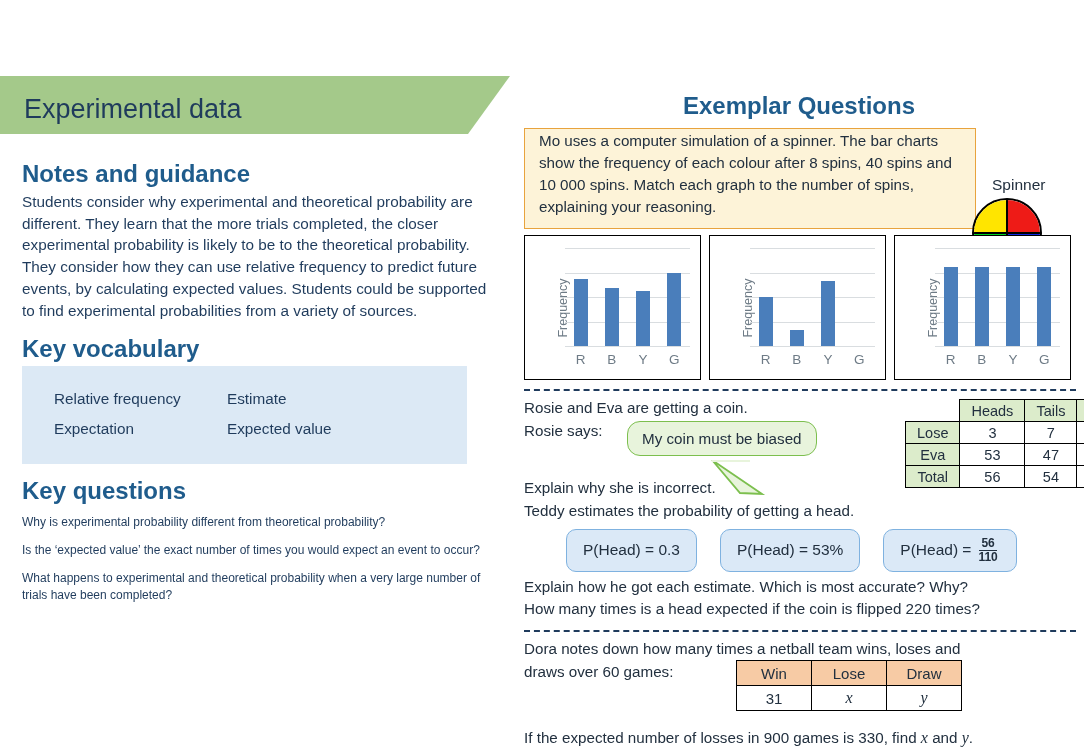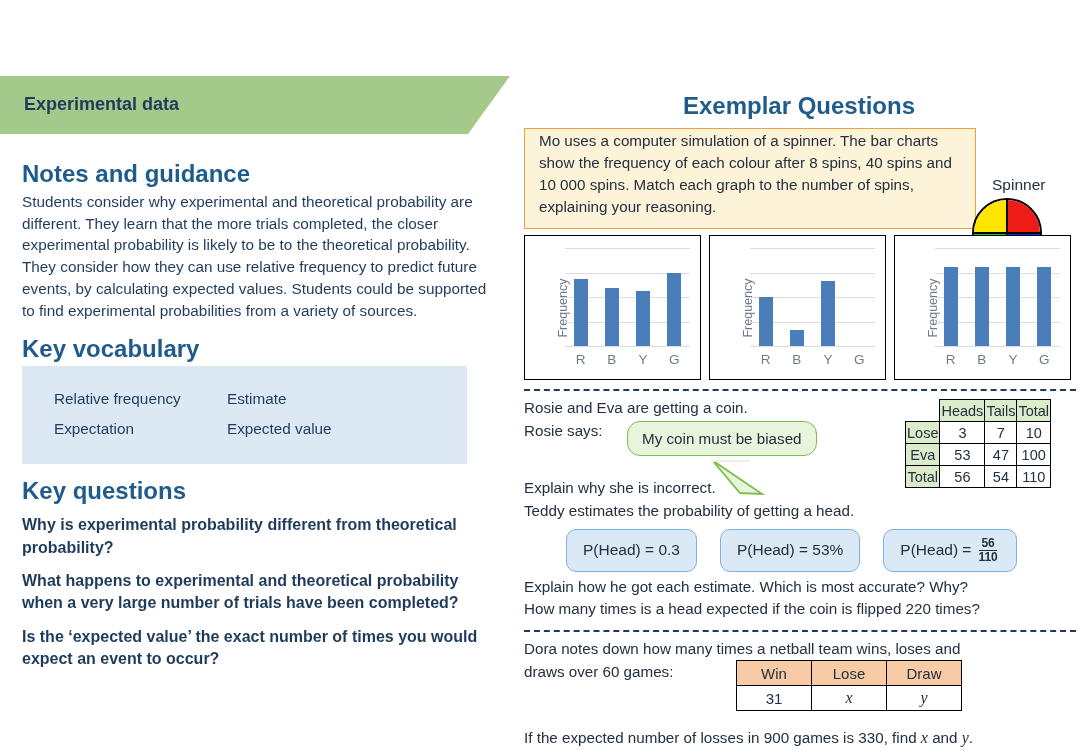--- a/index.html
+++ b/index.html
@@ -44,21 +44,21 @@
 
   
   .banner {
     position: absolute; left: 0; top: 76px;
     width: 510px; height: 58px;
     background: #a4c98a;
     clip-path: polygon(0 0, 510px 0, 468px 58px, 0 58px);
   }
   .banner-text {
     position: absolute; left: 24px; top: 94px;
-    font-size: 18px; font-weight: bold; color: #1f3b5c;
+    font-size: 27px; font-weight: normal; color: #1f3b5c;
   }
 
   
   .left-col { position: absolute; left: 22px; top: 160px; width: 470px; }
   .sec-head {
     font-size: 24px; font-weight: bold; color: #1f5c8c;
     margin-bottom: 3px;
   }
   .body-text {
     font-size: 15.3px; line-height: 1.42; color: #1f3b5c;
@@ -68,21 +68,21 @@
     background: #dce9f5; padding: 18px 0 20px 0;
     width: 445px;
   }
   .vocab-row { display: flex; padding: 6px 0; }
   .vocab-cell {
     font-size: 15.3px; color: #1f3b5c;
   }
   .vocab-cell.c1 { width: 205px; padding-left: 32px; }
   .vocab-cell.c2 { }
   .kq { margin-top: 9px; }
-  .kq p { font-size: 16px; line-height: 1.4; margin-bottom: 11px; font-weight: bold; }
+  .kq p { font-size: 12px; line-height: 1.4; margin-bottom: 11px; }
 
   
   .right-col { position: absolute; left: 524px; top: 92px; width: 550px; }
   .exemplar-head {
     font-size: 24px; font-weight: bold; color: #1f5c8c;
     margin-bottom: 8px;
     text-align: center;
   }
 
   
@@ -158,21 +158,21 @@
     position: absolute; left: 186px; top: 63px;
     width: 0; height: 0;
   }
   .bubble-tail svg { display: block; }
 
   .coin-table {
     position: absolute; left: 381px; top: 2px;
     border-collapse: collapse; font-size: 14.5px; color: #22303f;
   }
   .coin-table td, .coin-table th {
-    border: 1.2px solid #000; padding: 1px 1px;
+    border: 1.2px solid #000; padding: 1px 11px;
     text-align: center; font-weight: 400; height: 22px;
   }
   .coin-table th { background: #dceccb; }
   .coin-table td.rowhead { background: #dceccb; }
   .coin-table .blank { border: none; background: transparent; }
 
   
   .pills { display: flex; gap: 14px; margin: 7px 0 4px 33px; }
   .pill {
     background: #dbe9f7; border: 1.6px solid #7fb2e0;
@@ -225,22 +225,22 @@
       </div>
       <div class="vocab-row">
         <span class="vocab-cell c1">Expectation</span>
         <span class="vocab-cell c2">Expected value</span>
       </div>
     </div>
 
     <div class="sec-head" style="margin-top:13px;">Key questions</div>
     <div class="kq">
       <p>Why is experimental probability different from theoretical probability?</p>
+      <p>Is the ‘expected value’ the exact number of times you would expect an event to occur?</p>
       <p>What happens to experimental and theoretical probability when a very large number of trials have been completed?</p>
-      <p>Is the ‘expected value’ the exact number of times you would expect an event to occur?</p>
     </div>
   </div>
 
   <div class="right-col">
     <div class="exemplar-head">Exemplar Questions</div>
 
     <div style="position:relative;">
       <div class="qbox">
         <p>Mo uses a computer simulation of a spinner. The bar charts show the frequency of each colour after 8 spins, 40 spins and 10 000 spins. Match each graph to the number of spins, explaining your reasoning.</p>
       </div>

